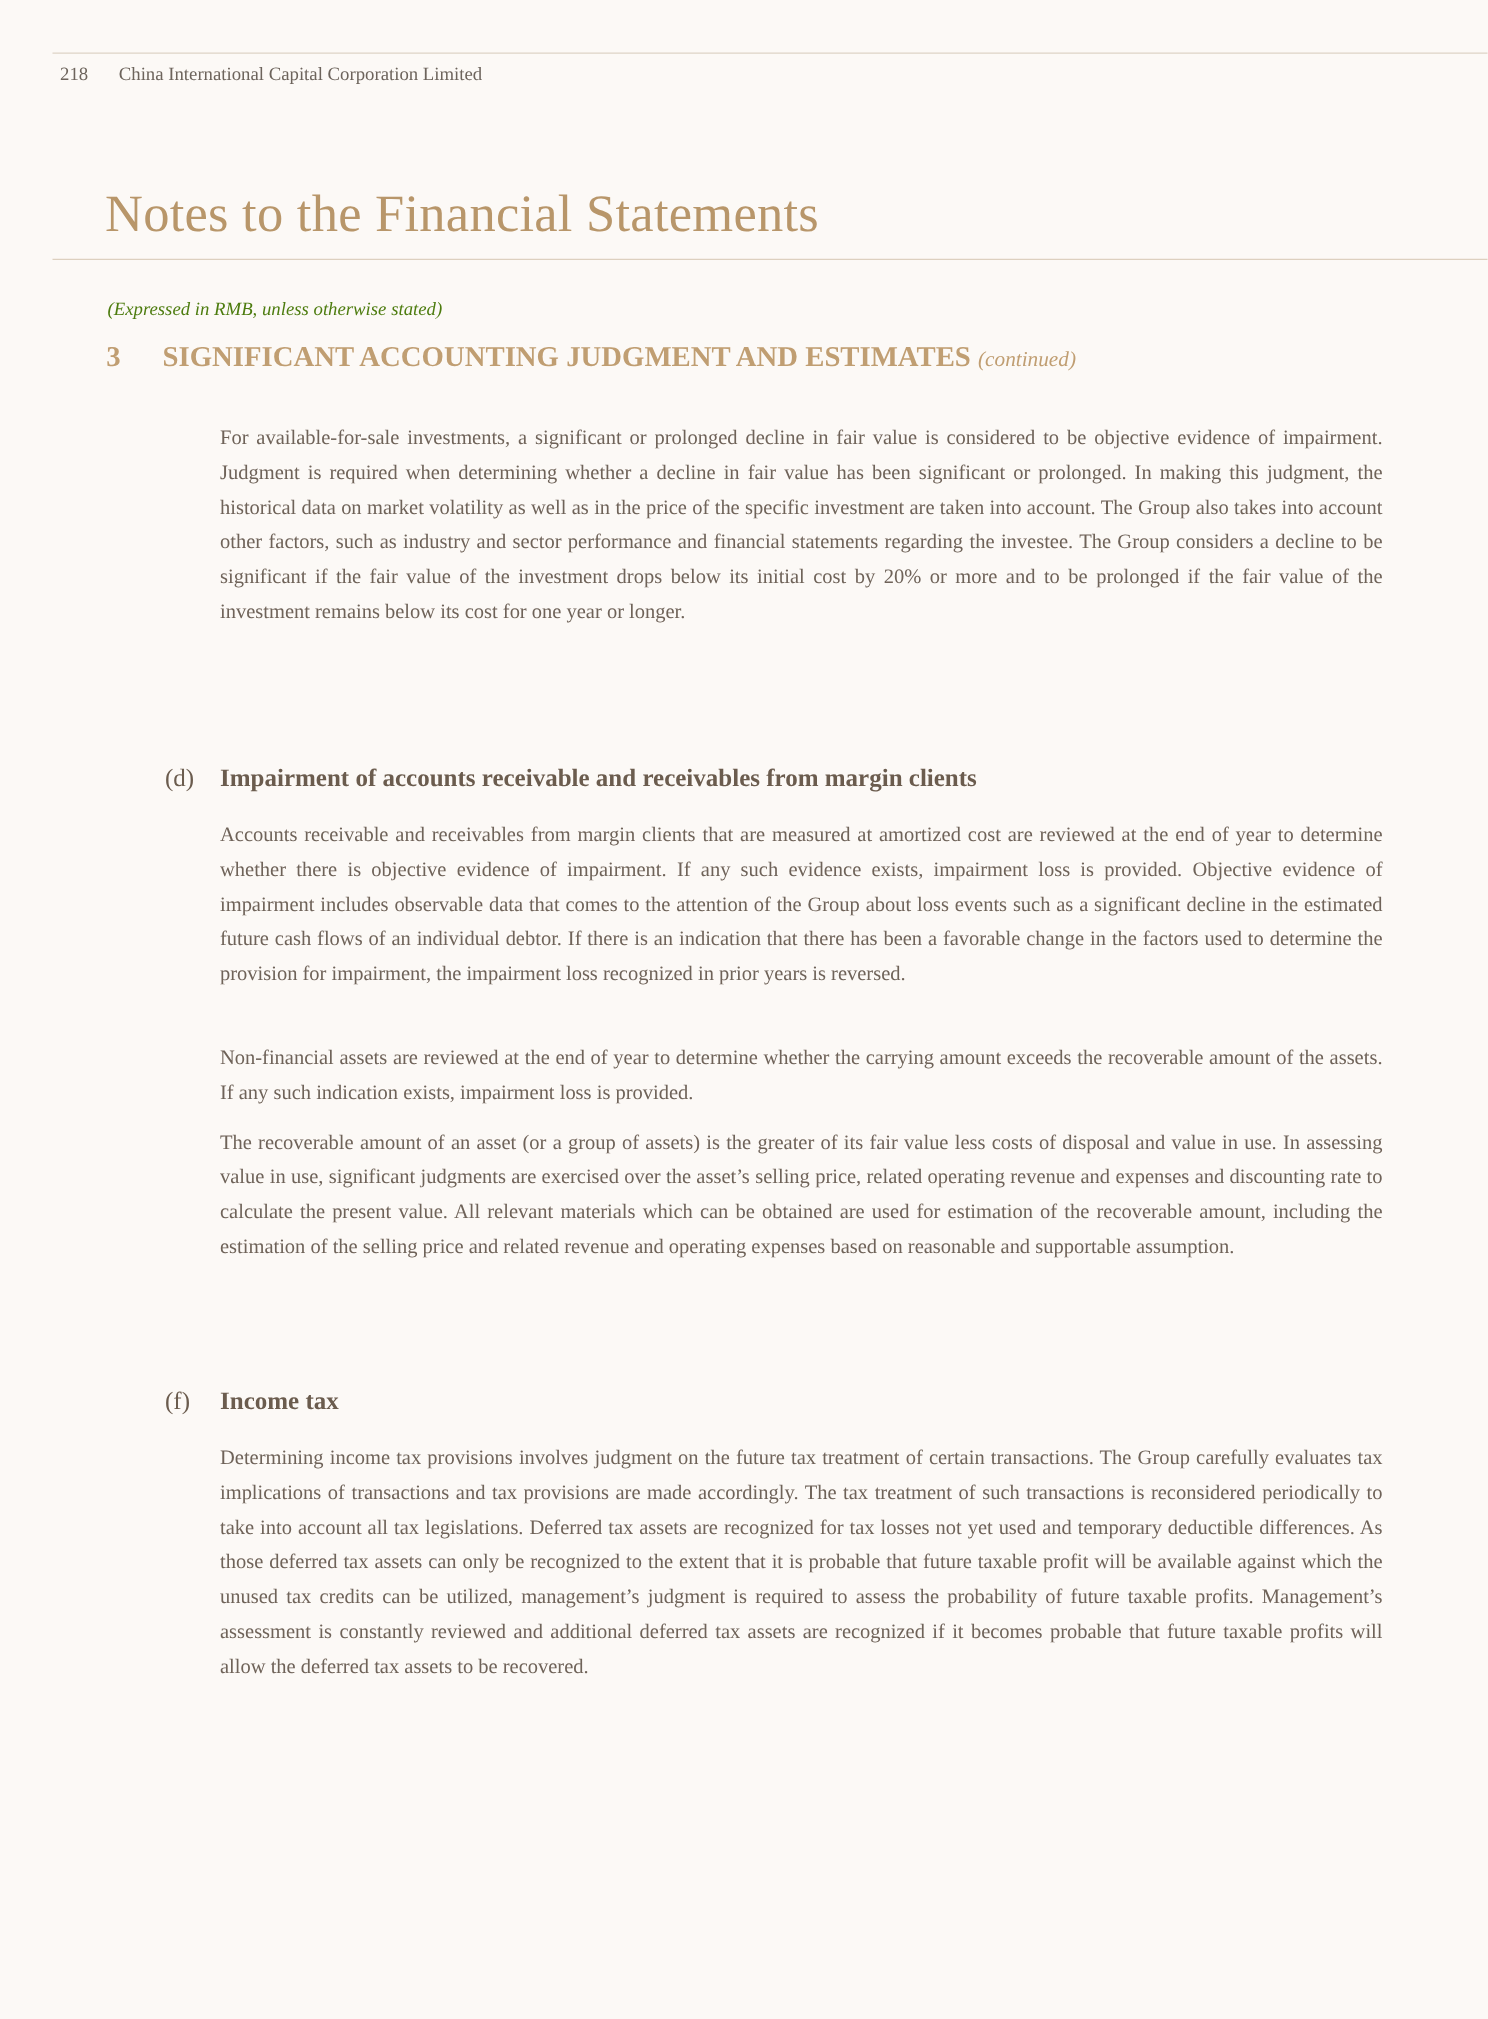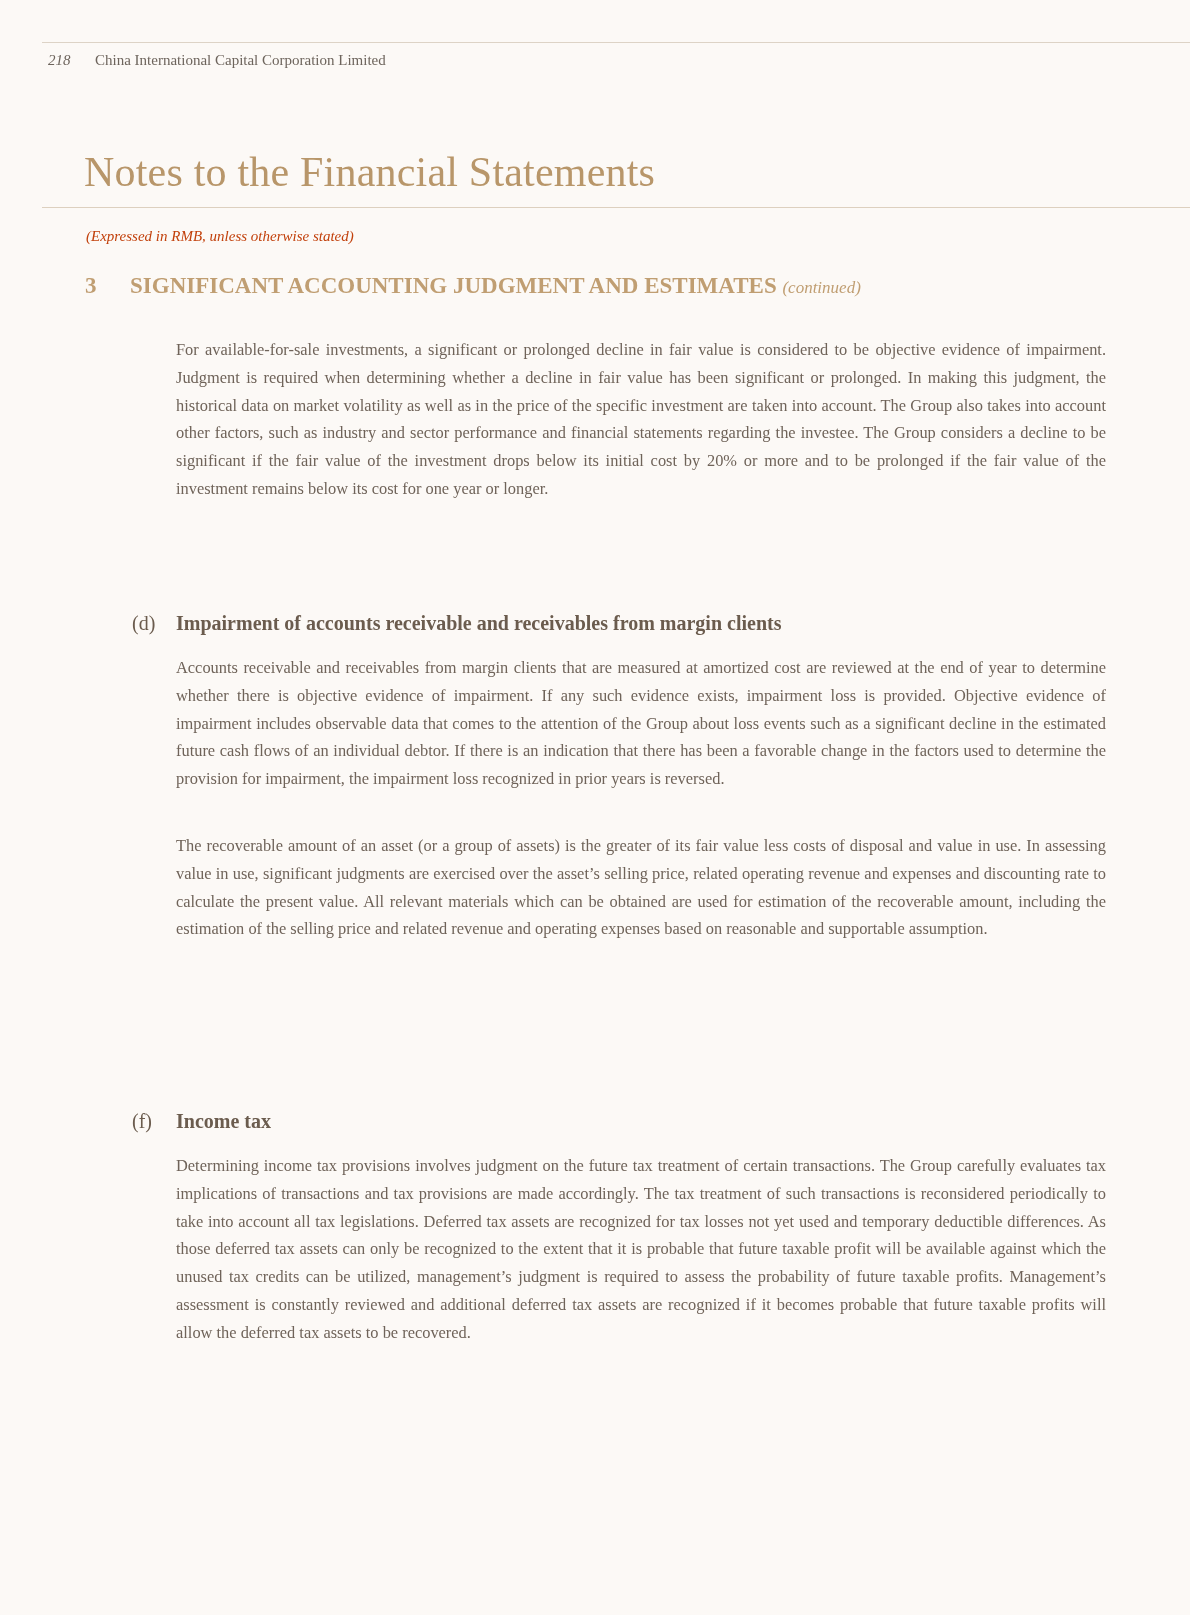--- a/index.html
+++ b/index.html
@@ -6,24 +6,24 @@
   body {
     width: 1190px; height: 1615px;
     background: #fcf9f6;
     font-family: "Liberation Serif", "DejaVu Serif", serif;
     color: #6b5f55;
     position: relative;
     overflow: hidden;
   }
   .top-rule { position: absolute; left: 42px; right: 0; top: 42px; border-top: 1px solid #ddd3c6; }
   .running-header { position: absolute; left: 48px; top: 52px; font-size: 15px; color: #6d645c; }
-  .running-header .page-num { display: inline-block; width: 47px; font-style: italic; }
+  .running-header .page-num { display: inline-block; width: 47px; }
   .title { position: absolute; left: 84px; top: 148px; font-size: 42px; color: #b8966a; font-weight: normal; margin: 0; letter-spacing: 0.2px; }
   .title-rule { position: absolute; left: 42px; right: 0; top: 207px; border-top: 1px solid #ddd0bf; }
-  .subtitle { position: absolute; left: 86px; top: 228px; font-size: 15px; font-style: italic; color: #c2410c; }
+  .subtitle { position: absolute; left: 86px; top: 240px; font-size: 15px; font-style: italic; color: #4d7c0f; }
   .section-head { position: absolute; left: 85px; top: 273px; font-size: 23px; color: #c09e72; font-weight: bold; white-space: nowrap; }
   .section-head .num { display: inline-block; width: 45px; }
   .section-head .cont { font-size: 17px; font-style: italic; font-weight: normal; }
   .sub { position: absolute; left: 132px; width: 974px; }
   .sub-head { font-size: 20px; font-weight: bold; color: #6b5c4e; margin: 0; height: 30px; }
   .sub-head .letter { display: inline-block; width: 44px; font-weight: normal; }
   .para { margin: 0 0 0 44px; font-size: 16.4px; line-height: 27.8px; text-align: justify; color: #6f6359; }
   #sub-c { top: 322px; }
   #sub-c .para { margin-top: 14px; }
   #sub-d { top: 612px; }
@@ -54,19 +54,20 @@
 <div class="sub" id="sub-c">
   <p class="para">For available-for-sale investments, a significant or prolonged decline in fair value is considered to be objective evidence of impairment. Judgment is required when determining whether a decline in fair value has been significant or prolonged. In making this judgment, the historical data on market volatility as well as in the price of the specific investment are taken into account. The Group also takes into account other factors, such as industry and sector performance and financial statements regarding the investee. The Group considers a decline to be significant if the fair value of the investment drops below its initial cost by 20% or more and to be prolonged if the fair value of the investment remains below its cost for one year or longer.</p>
 </div>
 
 <div class="sub" id="sub-d">
   <h2 class="sub-head"><span class="letter">(d)</span><span>Impairment of accounts receivable and receivables from margin clients</span></h2>
   <p class="para">Accounts receivable and receivables from margin clients that are measured at amortized cost are reviewed at the end of year to determine whether there is objective evidence of impairment. If any such evidence exists, impairment loss is provided. Objective evidence of impairment includes observable data that comes to the attention of the Group about loss events such as a significant decline in the estimated future cash flows of an individual debtor. If there is an indication that there has been a favorable change in the factors used to determine the provision for impairment, the impairment loss recognized in prior years is reversed.</p>
 </div>
 
 <div class="sub" id="sub-e">
+  <p class="para">Non-financial assets are reviewed at the end of year to determine whether the carrying amount exceeds the recoverable amount of the assets. If any such indication exists, impairment loss is provided.</p>
   <p class="para">The recoverable amount of an asset (or a group of assets) is the greater of its fair value less costs of disposal and value in use. In assessing value in use, significant judgments are exercised over the asset’s selling price, related operating revenue and expenses and discounting rate to calculate the present value. All relevant materials which can be obtained are used for estimation of the recoverable amount, including the estimation of the selling price and related revenue and operating expenses based on reasonable and supportable assumption.</p>
 </div>
 
 <div class="sub" id="sub-f">
   <h2 class="sub-head"><span class="letter">(f)</span><span>Income tax</span></h2>
   <p class="para">Determining income tax provisions involves judgment on the future tax treatment of certain transactions. The Group carefully evaluates tax implications of transactions and tax provisions are made accordingly. The tax treatment of such transactions is reconsidered periodically to take into account all tax legislations. Deferred tax assets are recognized for tax losses not yet used and temporary deductible differences. As those deferred tax assets can only be recognized to the extent that it is probable that future taxable profit will be available against which the unused tax credits can be utilized, management’s judgment is required to assess the probability of future taxable profits. Management’s assessment is constantly reviewed and additional deferred tax assets are recognized if it becomes probable that future taxable profits will allow the deferred tax assets to be recovered.</p>
 </div>
 
 </body></html>

